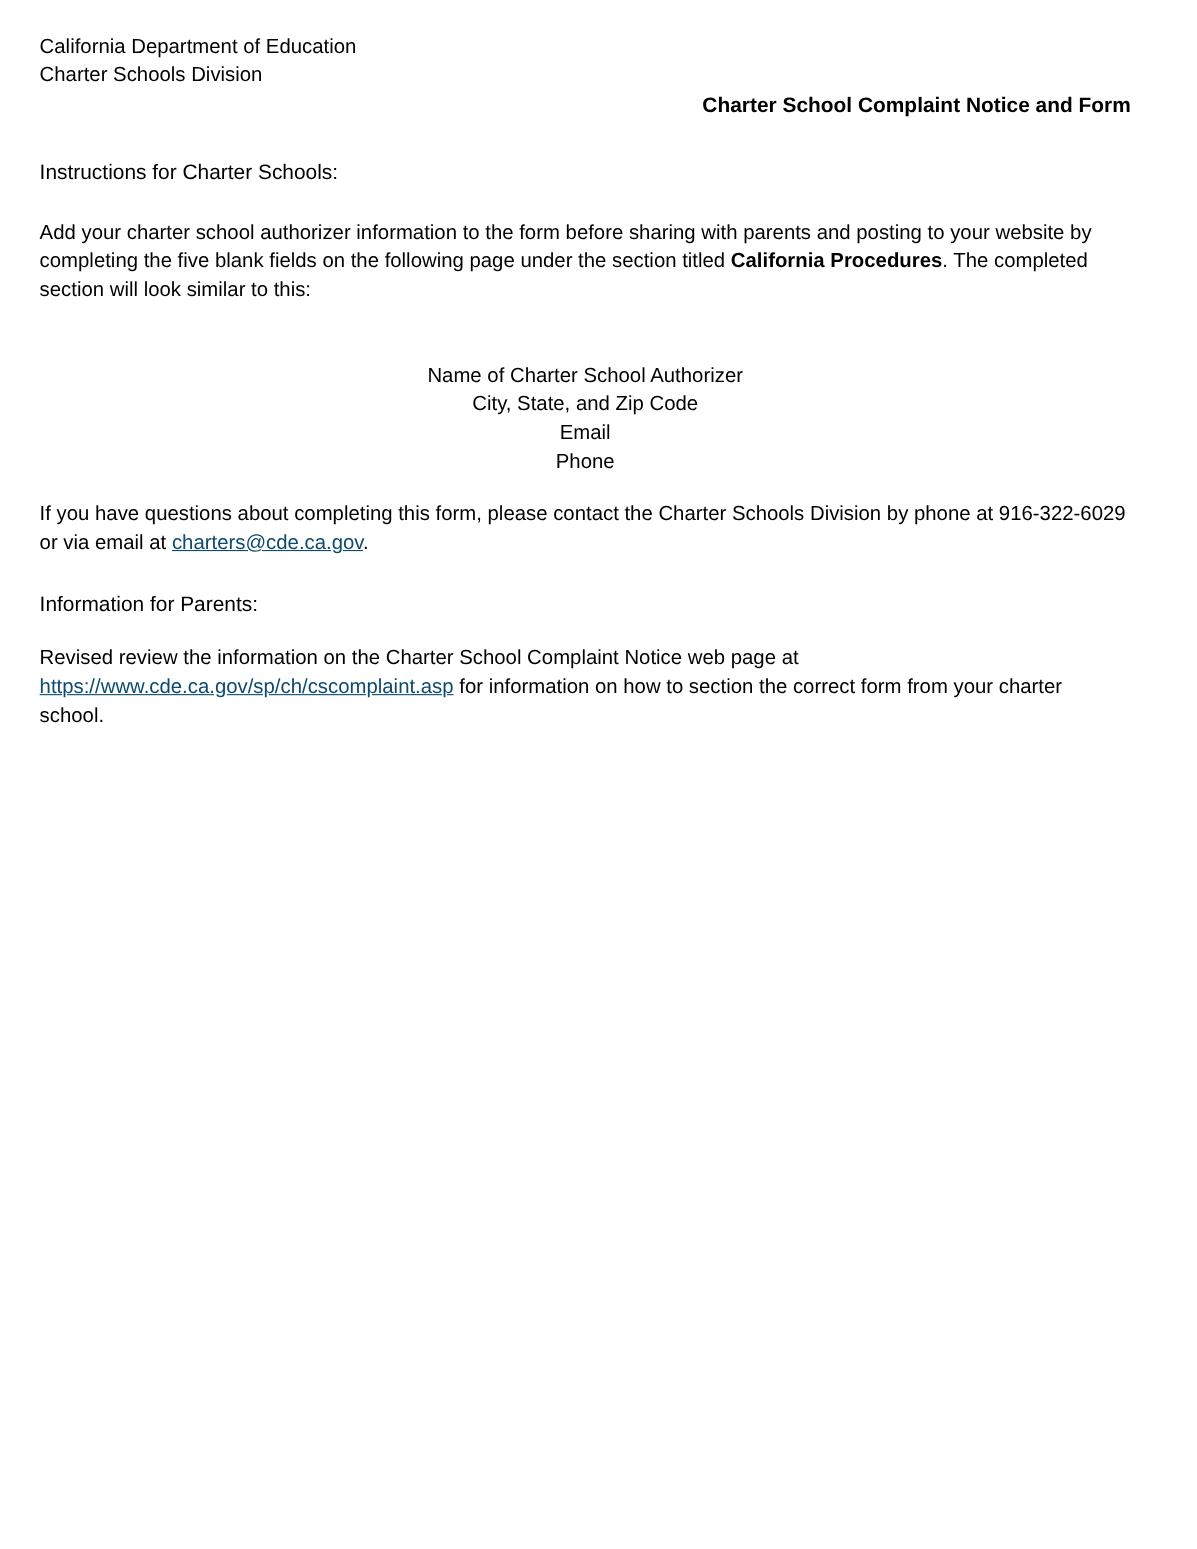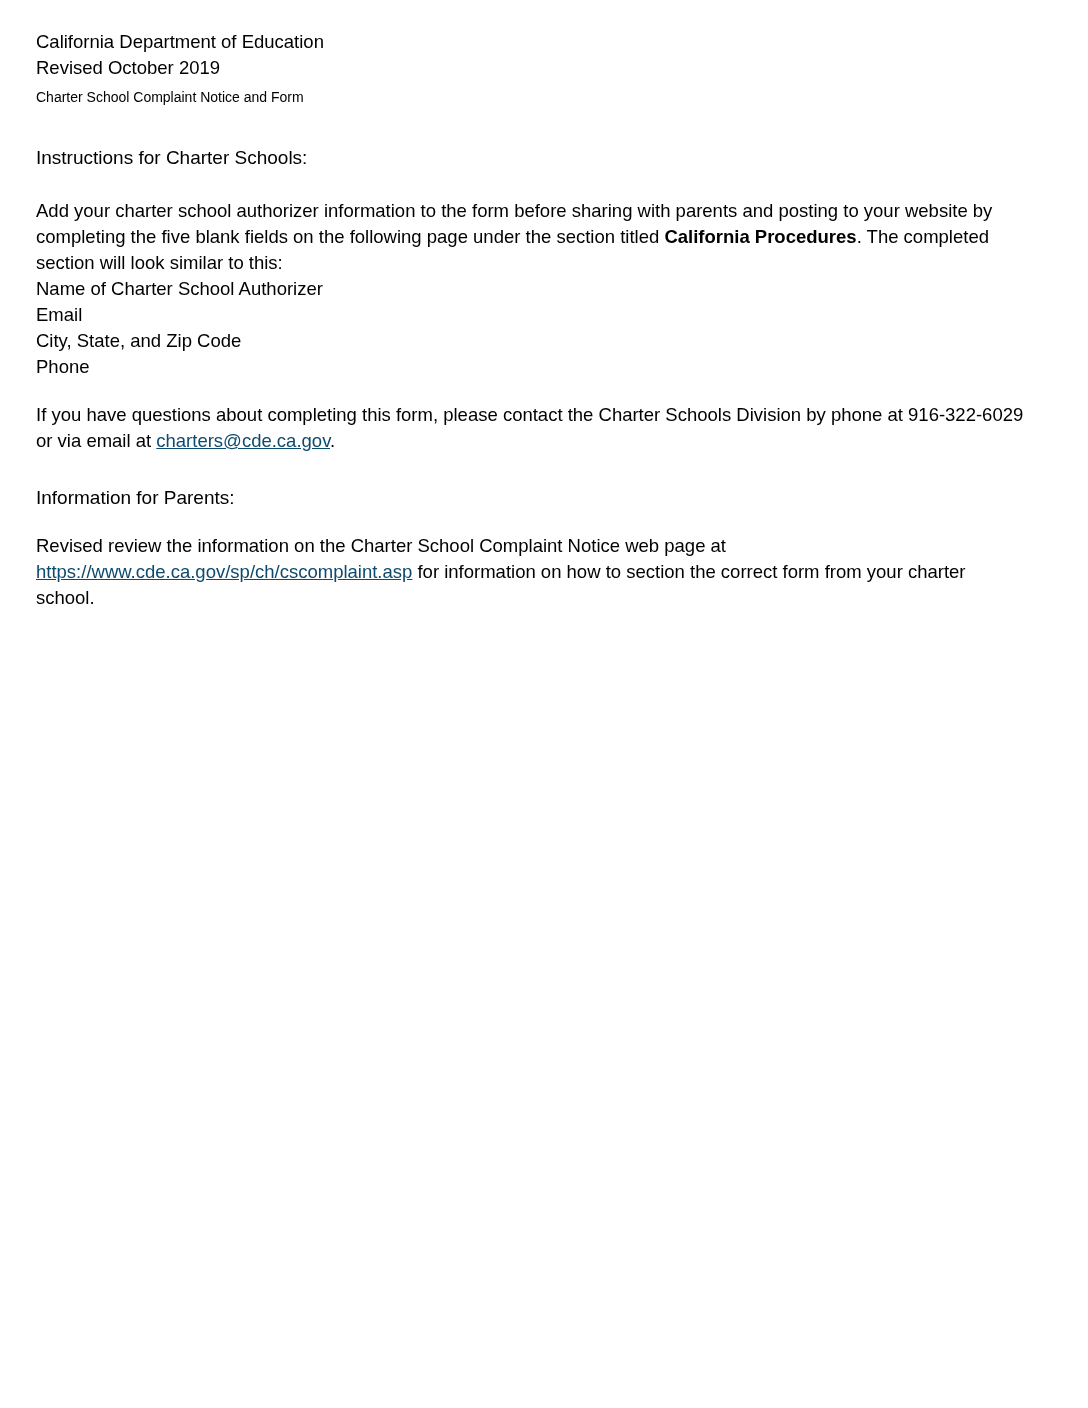--- a/index.html
+++ b/index.html
@@ -15,66 +15,67 @@
   }
   .page {
     width: 1088px;
     height: 1408px;
     padding: 29px 60px 0 36px;
     background: #ffffff;
   }
   .header p { white-space: nowrap; }
   .doc-title {
     margin-top: 2px;
-    font-size: 14px;
-    font-weight: normal;
+    font-size: 19px;
+    font-weight: bold;
     line-height: 28px;
-    text-align: left;
+    text-align: right;
   }
   .heading {
     font-size: 19px;
     font-weight: normal;
     line-height: 26px;
   }
   .heading.instructions { margin-top: 34px; }
   .heading.parents { margin-top: 31px; }
   .para { margin-top: 27px; }
   .para.contact { margin-top: 22px; }
   .para.parents-body { margin-top: 22px; }
   .example {
-    text-align: left;
+    margin-top: 52px;
+    text-align: center;
   }
   .bold { font-weight: bold; }
   a.link {
     color: #0c4a6e;
     text-decoration: underline;
     overflow-wrap: anywhere;
     cursor: pointer;
   }
 </style>
 </head>
 <body>
 
 <div class="page">
 
   <div class="header">
     <p>California Department of Education</p>
-    <p>Revised October 2019</p>
+    <p>Charter Schools Division</p>
   </div>
 
   <h1 class="doc-title">Charter School Complaint Notice and Form</h1>
 
   <h2 class="heading instructions">Instructions for Charter Schools:</h2>
 
   <p class="para intro"><span>Add your charter school authorizer information to the form before sharing with parents and posting to your website by completing the five blank fields on the following page under the section titled </span><span class="bold">California Procedures</span><span>. The completed section will look similar to this:</span></p>
 
   <div class="example">
     <p>Name of Charter School Authorizer</p>
+    <p>City, State, and Zip Code</p>
     <p>Email</p>
-    <p>City, State, and Zip Code</p>
     <p>Phone</p>
   </div>
 
   <p class="para contact"><span>If you have questions about completing this form, please contact the Charter Schools Division by phone at 916-322-6029 or via email at </span><a class="link" href="#">charters@cde.ca.gov</a><span>.</span></p>
 
   <h2 class="heading parents">Information for Parents:</h2>
 
   <p class="para parents-body"><span>Revised review the information on the Charter School Complaint Notice web page at </span><a class="link" href="#">https://www.cde.ca.gov/sp/ch/cscomplaint.asp</a><span> for information on how to section the correct form from your charter school.</span></p>
 
 </div>

